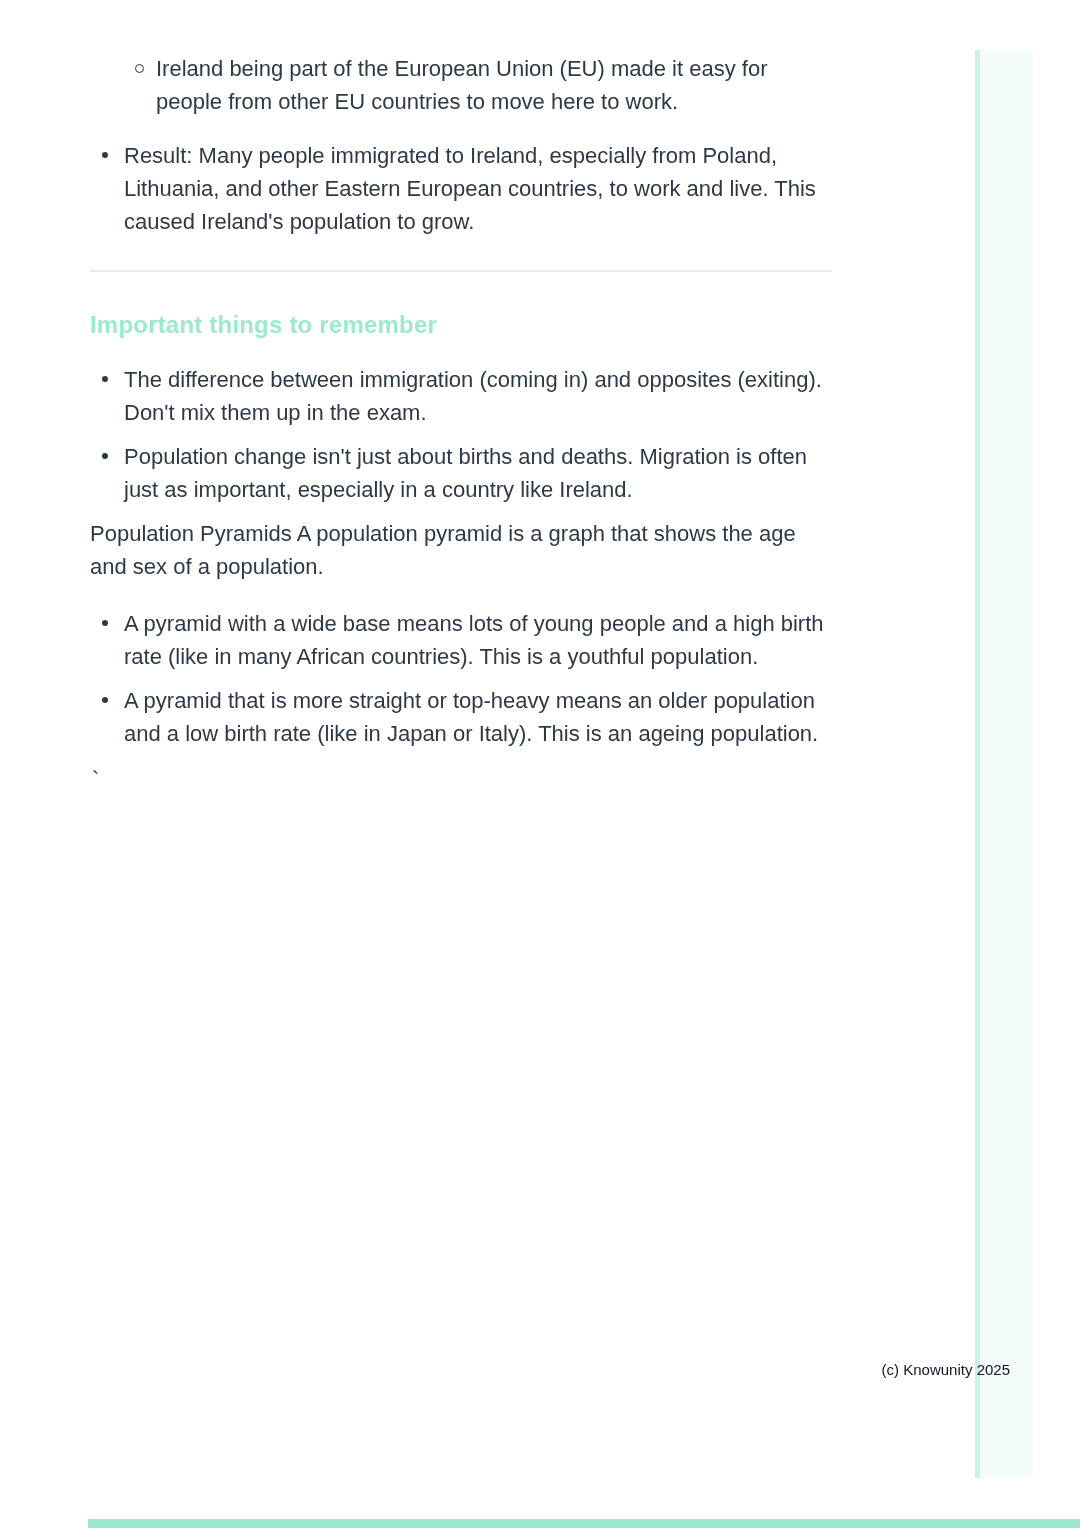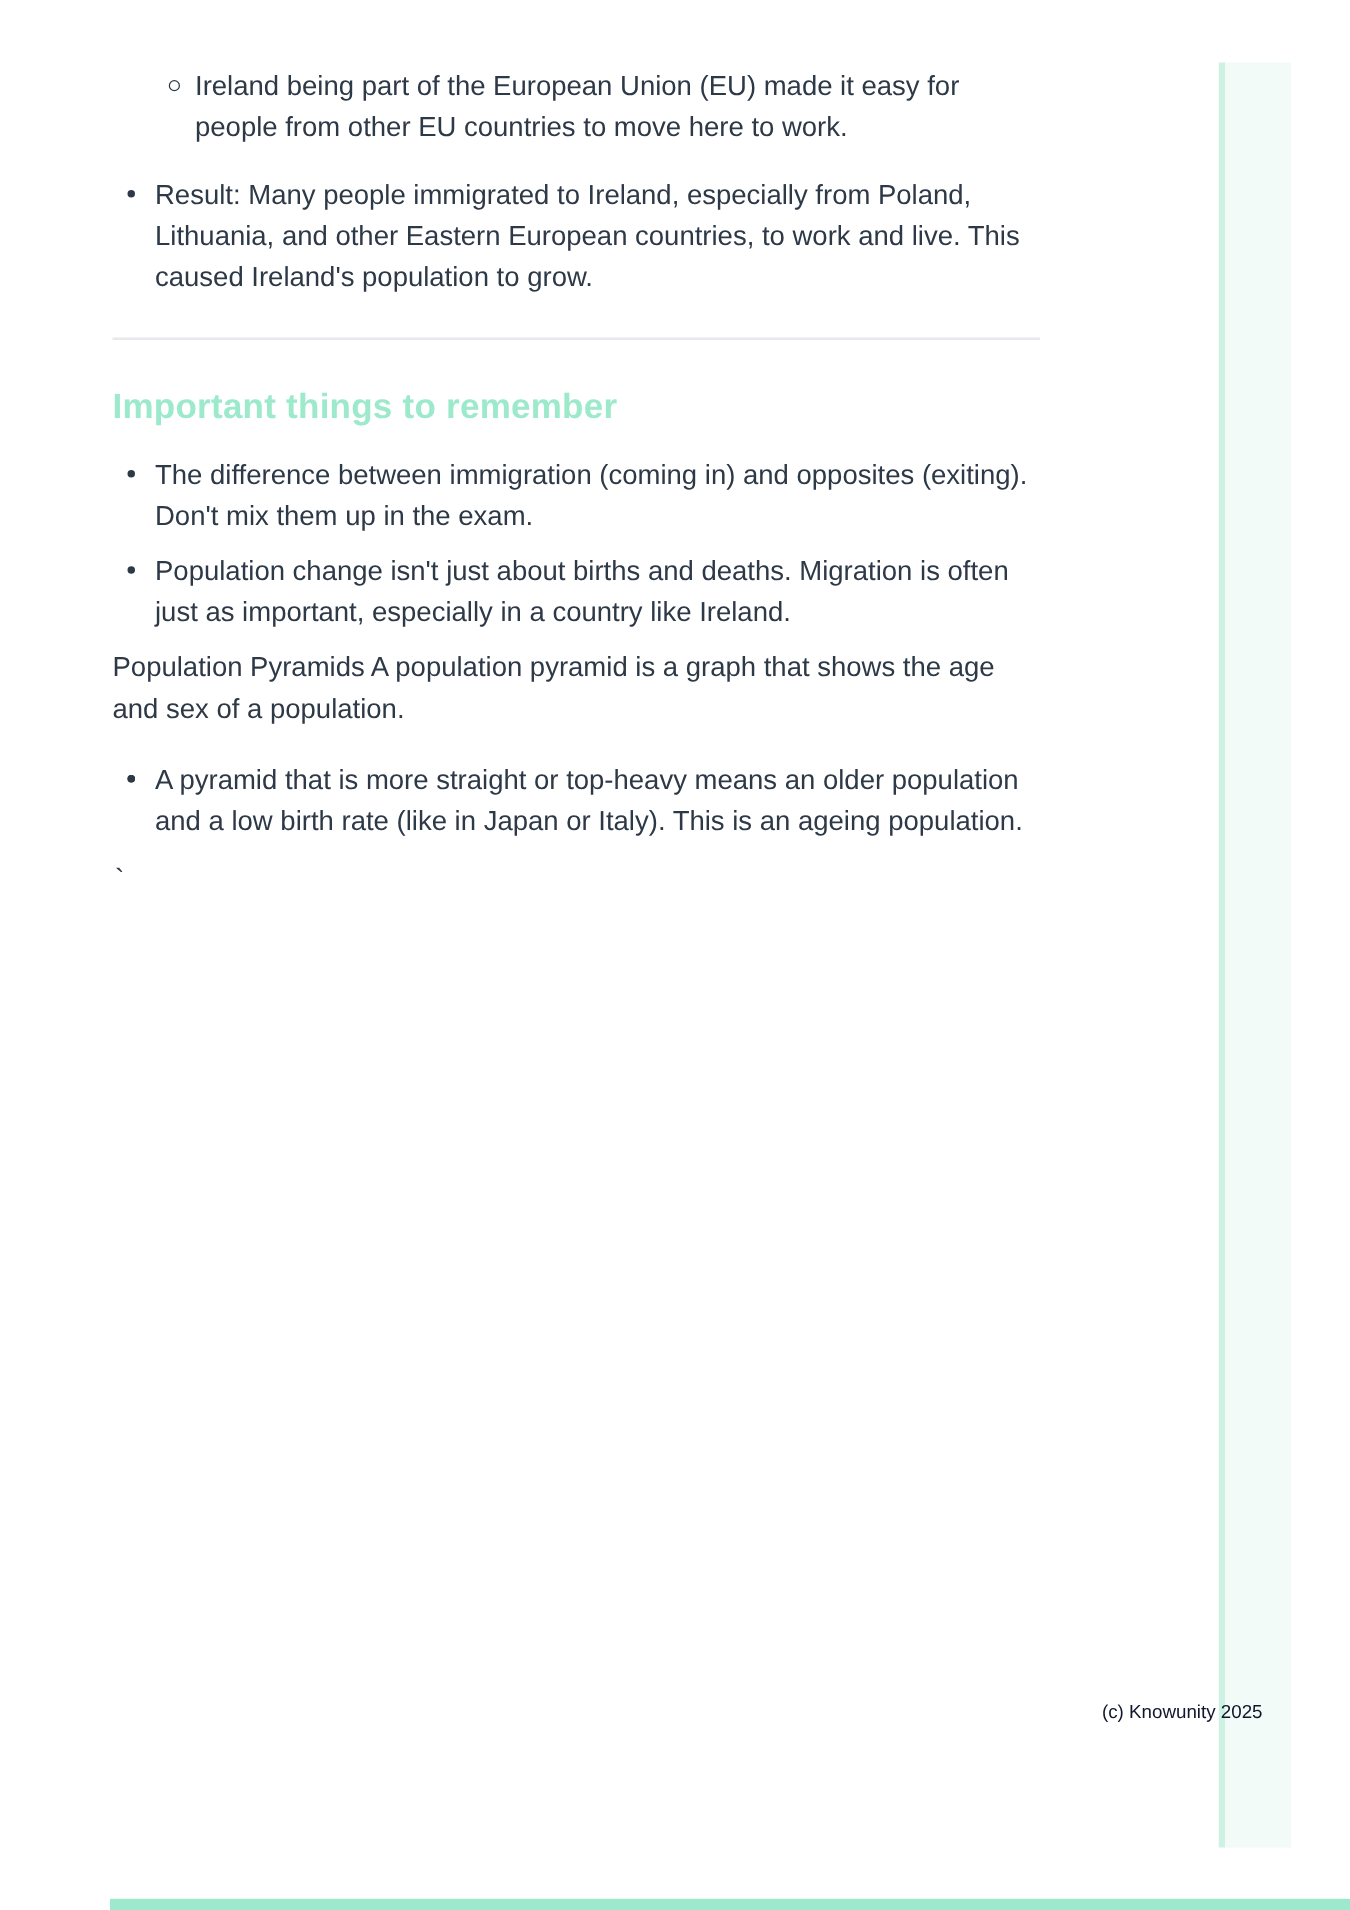--- a/index.html
+++ b/index.html
@@ -17,21 +17,21 @@
   .content{position:absolute;left:90px;top:0;width:742px;font-size:22px;line-height:33px;}
   ul{list-style:none;margin:0;padding:0;}
   li{position:relative;margin:0 0 11px 0;}
   .main-item{padding-left:34px;}
   .dot{position:absolute;left:12px;top:13px;width:6px;height:6px;border-radius:50%;background:#2e3947;}
   .sub-item{padding-left:66px;}
   .circle{position:absolute;left:45px;top:12px;width:7px;height:7px;border:1.5px solid #2e3947;border-radius:50%;background:transparent;box-sizing:content-box;}
   .sub-list{margin-top:52px;}
   .result-list{margin-top:21px;}
   .divider{border:none;border-top:2px solid #e7e9ec;margin:32px 0 0 0;}
-  .heading{margin:36px 0 0 0;font-size:28px;line-height:34px;font-weight:700;color:#9de9cb;letter-spacing:.2px;}
+  .heading{margin:36px 0 0 0;font-size:24px;line-height:34px;font-weight:700;color:#9de9cb;letter-spacing:.2px;}
   .remember-list{margin-top:21px;}
   .para{margin:10px 0 0 0;}
   .pyramid-list{margin-top:24px;}
   .stray{margin:13px 0 0 2px;}
   b{font-weight:400;}
   .footer{position:absolute;top:1360px;right:70px;font-size:15px;line-height:20px;color:#0f172a;z-index:2;}
 </style>
 </head>
 <body>
 
@@ -70,20 +70,21 @@
         <span class="dot"></span>
         <span><span>Population change isn't just about births and deaths. Migration is often just as important, especially in a country like Ireland.</span></span>
       </li>
     </ul>
 
     <p class="para"><b>Population Pyramids</b><span> A population pyramid is a graph that shows the age and sex of a population.</span></p>
 
     <ul class="pyramid-list">
       <li class="main-item">
         <span class="dot"></span>
+        <span><span>A pyramid with a wide base means lots of young people and a high birth rate (like in many African countries). This is a </span><b>youthful population</b><span>.</span></span>
       </li>
       <li class="main-item">
         <span class="dot"></span>
         <span><span>A pyramid that is more straight or top-heavy means an older population and a low birth rate (like in Japan or Italy). This is an </span><b>ageing population</b><span>.</span></span>
       </li>
     </ul>
 
     <p class="stray">`</p>
 
   </div>

